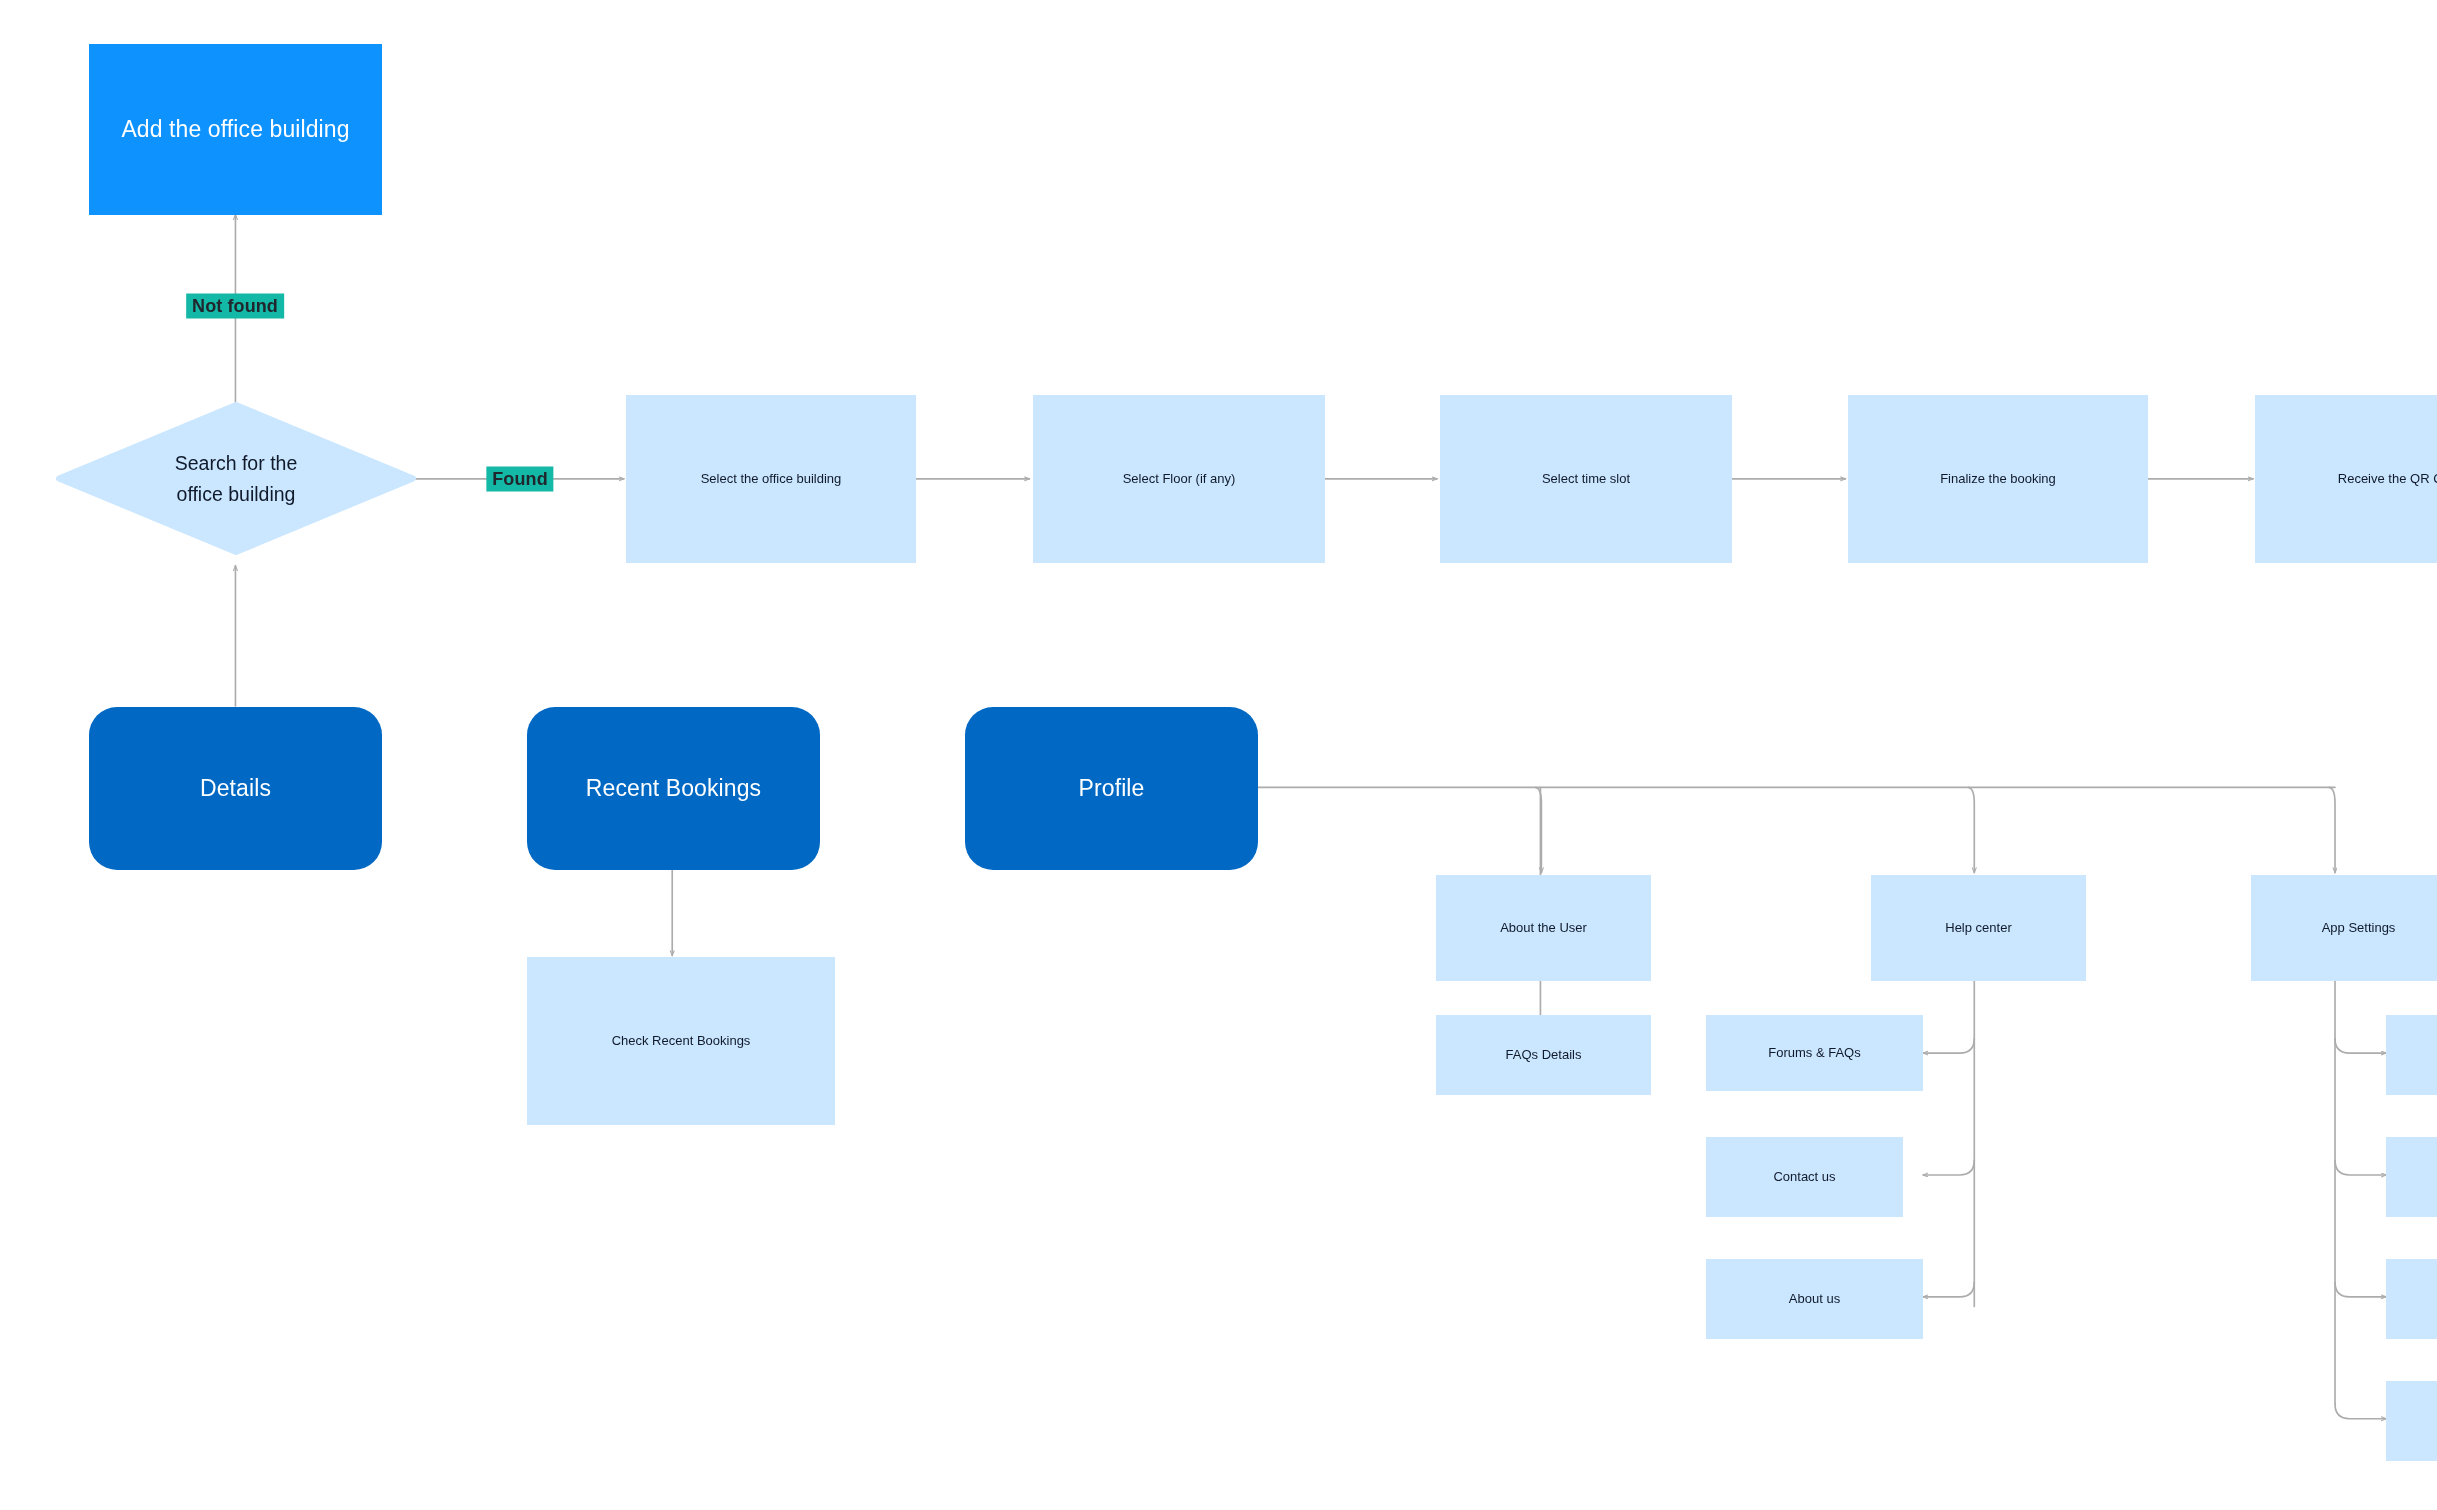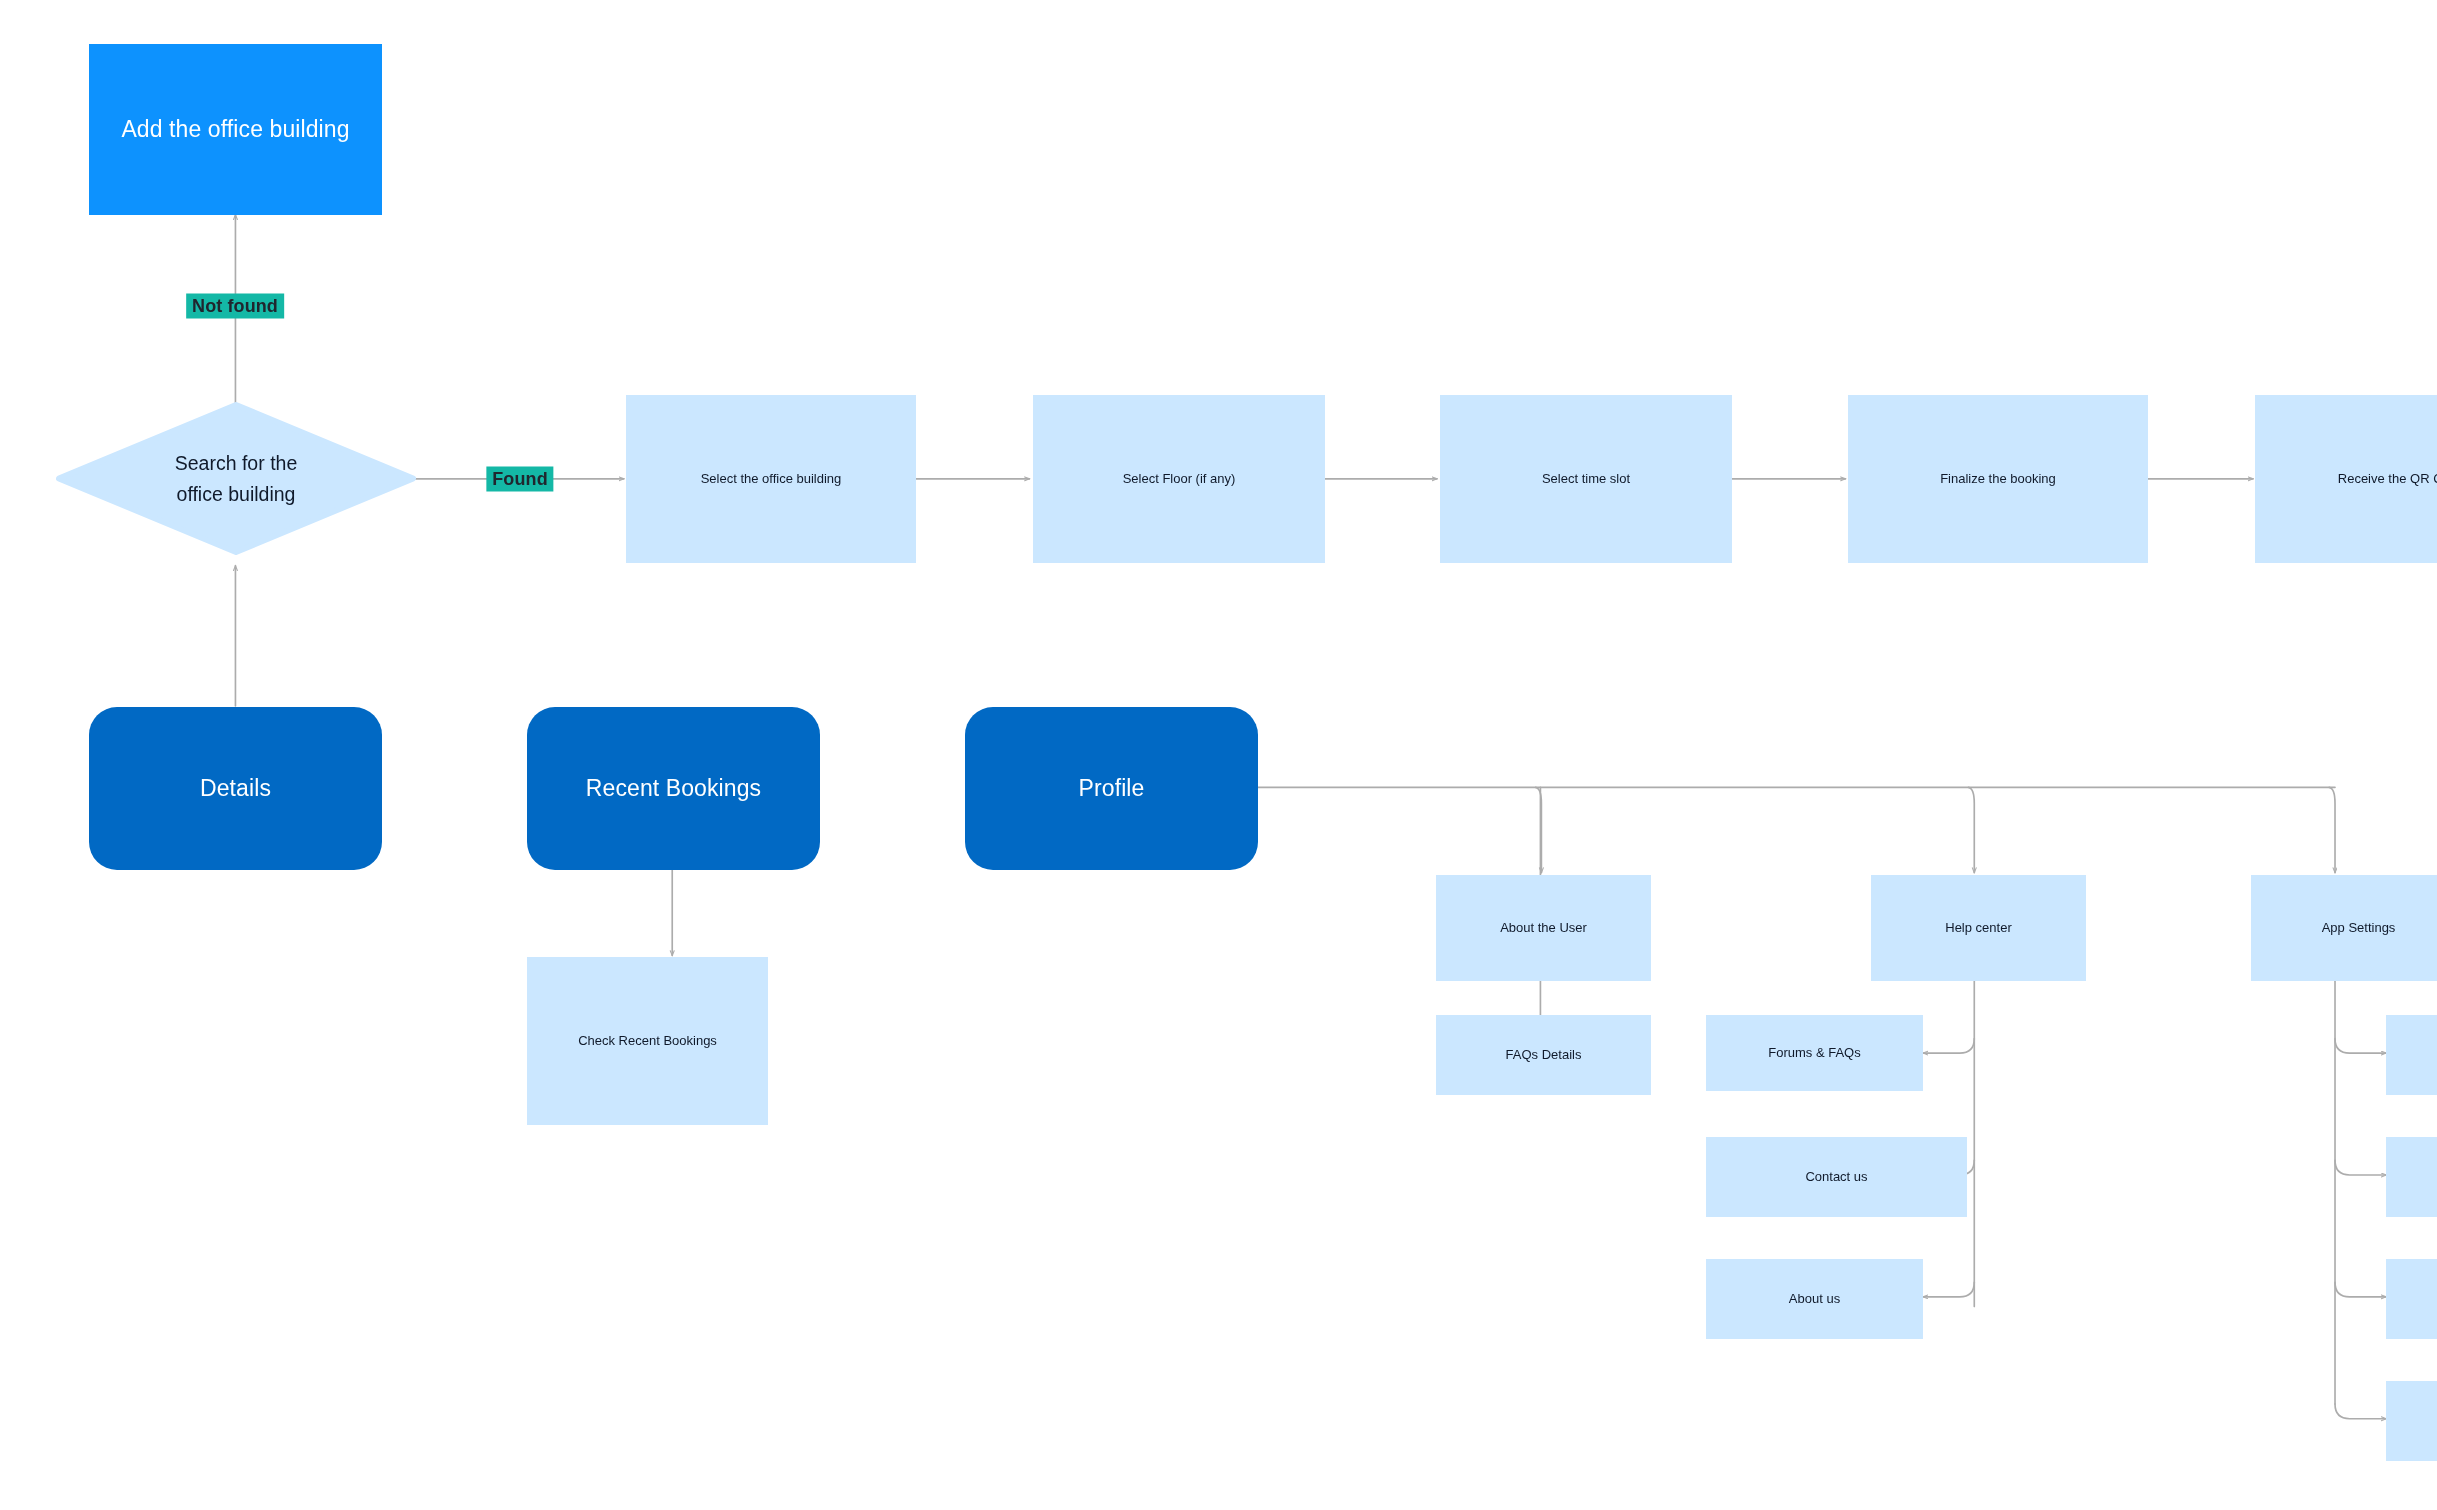--- a/index.html
+++ b/index.html
@@ -118,21 +118,21 @@
   </div>
 
   <div class="node n-dark" style="left:89px;top:707px;width:293px;height:163px;">
     <span>Details</span>
   </div>
 
   <div class="node n-dark" style="left:527px;top:707px;width:293px;height:163px;">
     <span>Recent Bookings</span>
   </div>
 
-  <div class="node n-proc" style="left:527px;top:957px;width:241px;height:168px;">
+  <div class="node n-proc" style="left:527px;top:957px;width:308px;height:168px;">
     <span>Check Recent Bookings</span>
   </div>
 
   <div class="node n-dark" style="left:965px;top:707px;width:293px;height:163px;">
     <span>Profile</span>
   </div>
 
   <div class="node n-proc" style="left:1436px;top:875px;width:215px;height:106px;">
     <span>About the User</span>
   </div>
@@ -142,21 +142,21 @@
   </div>
 
   <div class="node n-proc" style="left:1871px;top:875px;width:215px;height:106px;">
     <span>Help center</span>
   </div>
 
   <div class="node n-proc" style="left:1706px;top:1015px;width:217px;height:76px;">
     <span>Forums &amp; FAQs</span>
   </div>
 
-  <div class="node n-proc" style="left:1706px;top:1137px;width:261px;height:80px;">
+  <div class="node n-proc" style="left:1706px;top:1137px;width:197px;height:80px;">
     <span>Contact us</span>
   </div>
 
   <div class="node n-proc" style="left:1706px;top:1259px;width:217px;height:80px;">
     <span>About us</span>
   </div>
 
   <div class="node n-proc" style="left:2251px;top:875px;width:215px;height:106px;">
     <span>App Settings</span>
   </div>

